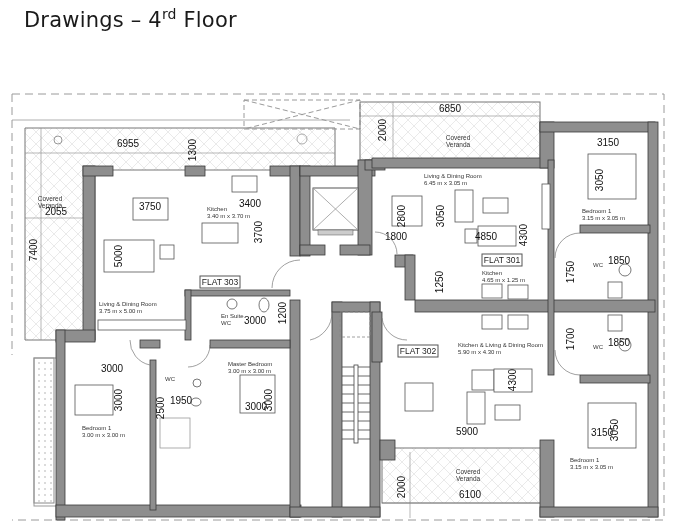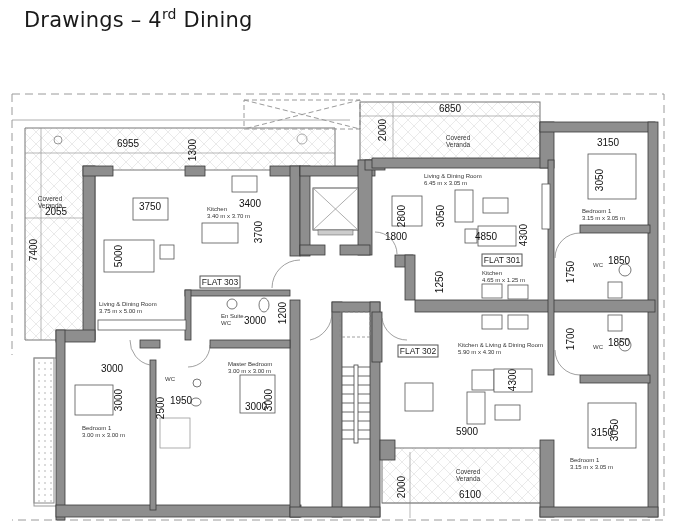--- a/index.html
+++ b/index.html
@@ -7,21 +7,21 @@
   .title { position:absolute; left:24px; top:6px; font-family:"DejaVu Sans", sans-serif; font-size:21px; color:#1a1a1a; letter-spacing:0.2px; }
   .title sup { font-size:14px;margin-top:12px; }
   svg { position:absolute; left:0; top:0; }
   .lbl { font-family:"Liberation Sans", sans-serif; fill:#333; }
   .dim { font-family:"Liberation Sans", sans-serif; fill:#111; font-size:10px; }
   .flat { font-family:"Liberation Sans", sans-serif; font-size:8.5px; fill:#222; }
 </style>
 </head>
 <body>
 
-<div class="title"><span>Drawings – 4</span><sup>rd</sup><span> Dining</span></div>
+<div class="title"><span>Drawings – 4</span><sup>rd</sup><span> Floor</span></div>
 
 <svg width="676" height="532" viewBox="0 0 676 532">
   <defs>
     <pattern id="hatch" width="12" height="12" patternUnits="userSpaceOnUse">
       <path d="M0 0 L12 12 M12 0 L0 12" stroke="#dcdcdc" stroke-width="0.6"></path>
     </pattern>
     <pattern id="dots" width="6" height="6" patternUnits="userSpaceOnUse">
       <circle cx="3" cy="3" r="0.7" fill="#9a9a9a"></circle>
     </pattern>
   </defs>

